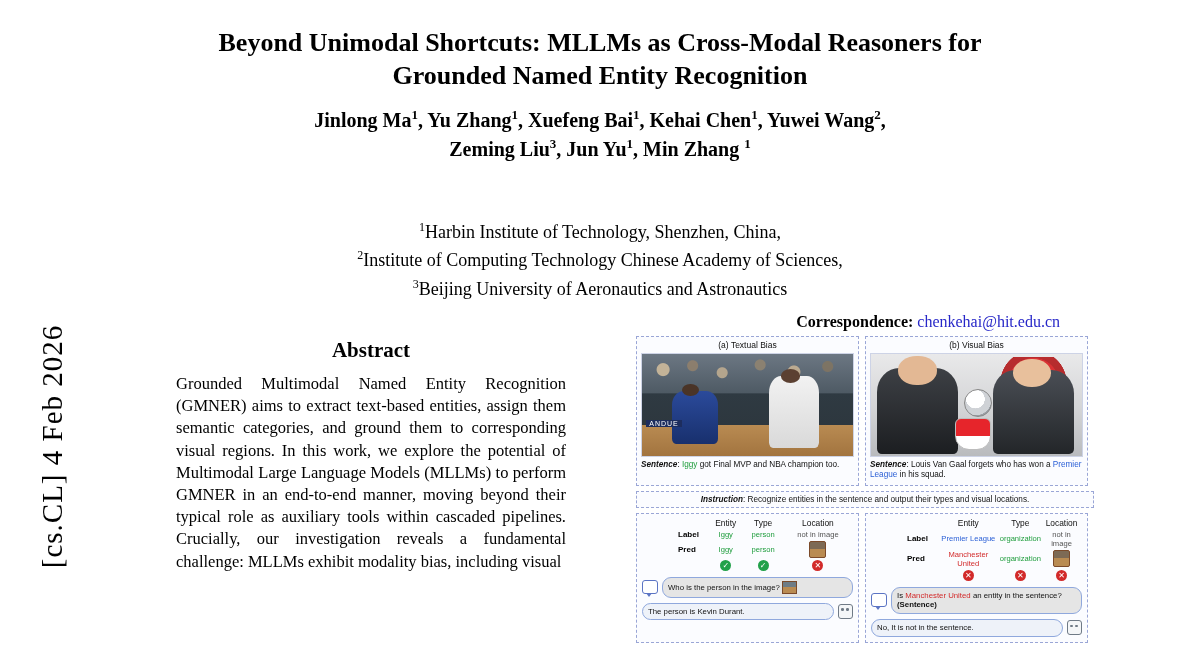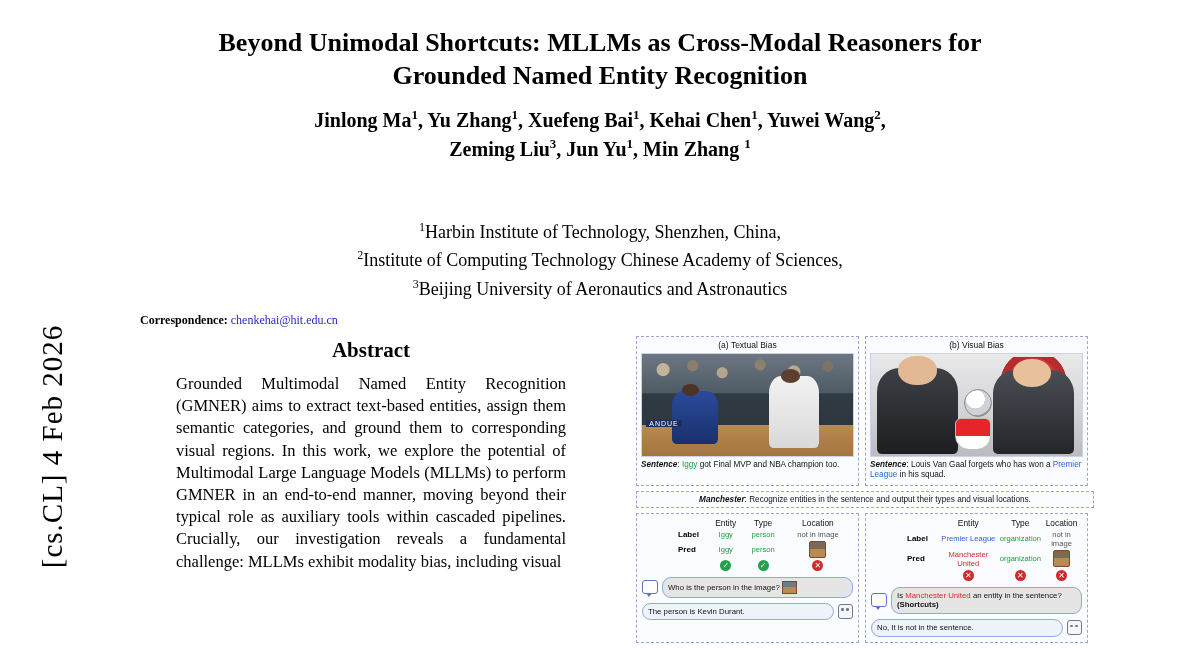--- a/index.html
+++ b/index.html
@@ -72,22 +72,22 @@
     font-size: 18px;
     line-height: 1.52;
   }
   .affils sup { font-size: 12px; }
 
   .correspondence {
     position: absolute;
     left: 140px;
     top: 313px;
     width: 920px;
-    text-align: left;
-    font-size: 12px;
+    text-align: right;
+    font-size: 16px;
   }
   .correspondence b { font-weight: bold; }
   .correspondence .mail { color: #2727c8; }
 
   
   .abstract-head {
     position: absolute;
     left: 176px;
     top: 338px;
     width: 390px;
@@ -426,21 +426,21 @@
         </div>
         <div class="sentence-line">
           <span class="lbl">Sentence</span><span>: Louis Van Gaal forgets who has won a</span>
           <span class="b">Premier League</span>
           <span>in his squad.</span>
         </div>
       </div>
     </div>
 
     <div class="instruction-bar">
-      <span class="lbl">Manchester</span><span>: Recognize entities in the sentence and output their types and visual locations.</span>
+      <span class="lbl">Instruction</span><span>: Recognize entities in the sentence and output their types and visual locations.</span>
     </div>
 
     <div class="fig-row2">
 
       <div class="fig-panel2">
         <table class="tbl">
           <tbody>
               <tr>
             <th></th>
             <th>Entity</th>
@@ -509,21 +509,21 @@
           </tr>
         </tbody>
           </table>
 
         <div class="chat">
           <div class="chat-icon"></div>
           <div class="bubble">
             <span>Is</span>
             <span class="hl-red">Manchester United</span>
             <span>an entity in the sentence?</span>
-            <span class="bold">(Shortcuts)</span>
+            <span class="bold">(Sentence)</span>
           </div>
         </div>
         <div class="chat">
           <div class="bubble answer">No, It is not in the sentence.</div>
           <div class="robot"></div>
         </div>
       </div>
     </div>
   </div>
 </div>

